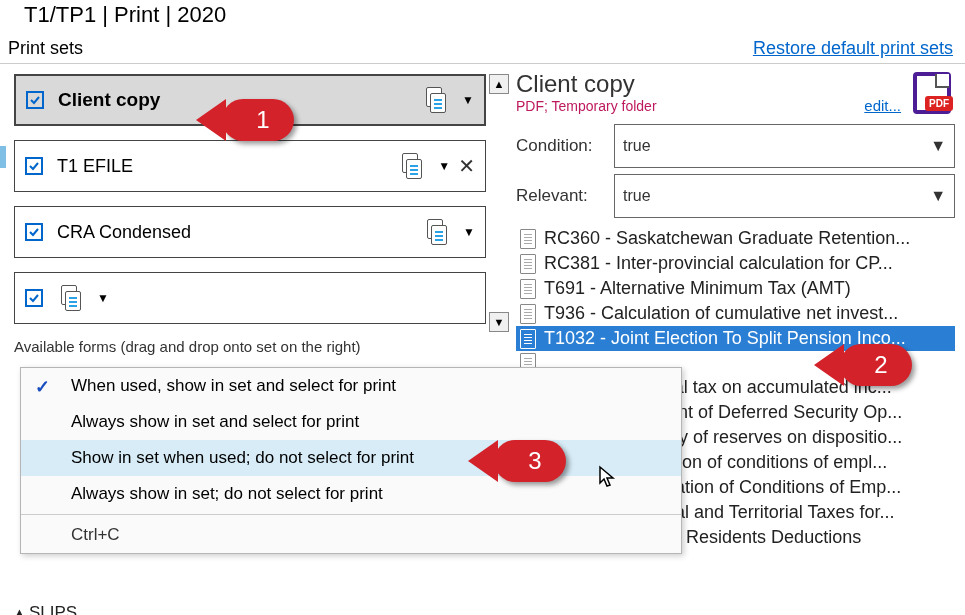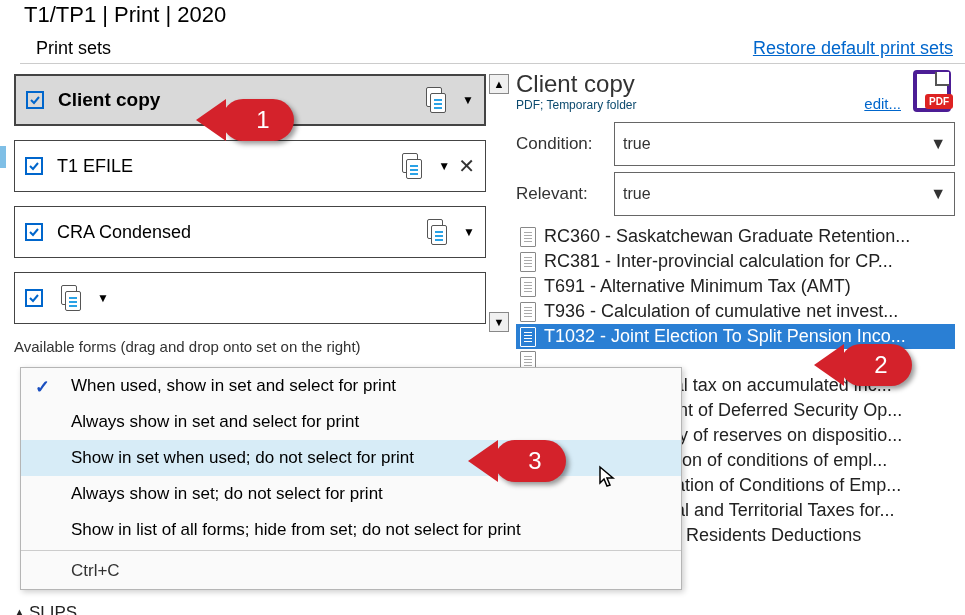--- a/index.html
+++ b/index.html
@@ -15,24 +15,23 @@
   }
   .title {
     font-size: 22px;
     padding: 2px 12px 6px 12px;
     font-weight: 400;
     margin-left: 12px;
   }
   .subheader {
     display: flex;
     justify-content: space-between;
-    padding: 4px 12px 4px 16px;
+    padding: 4px 12px 4px 8px;
     font-size: 18px;
     border-bottom: 1px solid #ccc;
-    margin-left: 20px;
   }
   .link {
     color: #0066cc;
     text-decoration: underline;
     cursor: pointer;
   }
   .main {
     display: flex;
     flex-direction: row;
     height: calc(100% - 80px);
@@ -112,21 +111,21 @@
   .slips {
     margin-top: 248px;
     font-size: 17px;
     color: #222;
   }
   .slips .tri { font-size: 11px; margin-right: 4px; position: relative; top: -2px; }
 
   
   .right-title { font-size: 24px; color: #333; }
   .right-sub-row { display: flex; justify-content: space-between; align-items: flex-end; padding-right: 4px; }
-  .right-sub { font-size: 12px; color: #0c4a6e; }
+  .right-sub { font-size: 14px; color: #be185d; }
   .pdf-badge {
     width: 38px; height: 42px;
     border: 4px solid #4c1d95; border-radius: 4px;
     background: #fff;
     position: relative;
   }
   .pdf-badge::before {
     content: ""; position: absolute; top: -2px; right: -2px;
     width: 12px; height: 12px; background: #fff;
     border-left: 2px solid #555; border-bottom: 2px solid #555;
@@ -413,23 +412,20 @@
   </div>
   <div class="menu-item">
     <span>Always show in set and select for print</span>
   </div>
   <div class="menu-item highlighted">
     <span>Show in set when used; do not select for print</span>
   </div>
   <div class="menu-item">
     <span>Always show in set; do not select for print</span>
   </div>
-  <div class="menu-item">
-    <span>Show in list of all forms; hide from set; do not select for print</span>
-  </div>
   <div class="menu-sep"></div>
   <div class="menu-item">
     <span class="shortcut">Ctrl+C</span>
   </div>
 </div>
 
 <div class="badge" style="left:222px; top:99px;">
     <span class="num">1</span>
   </div>
 <div class="badge" style="left:840px; top:344px;">

